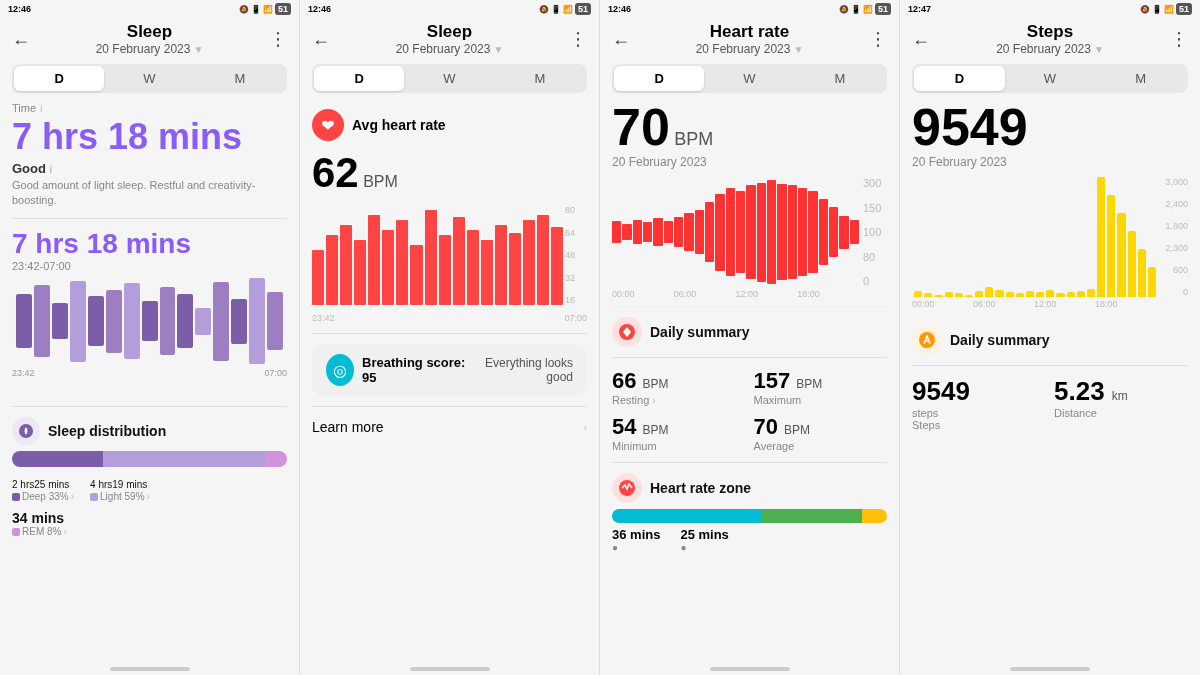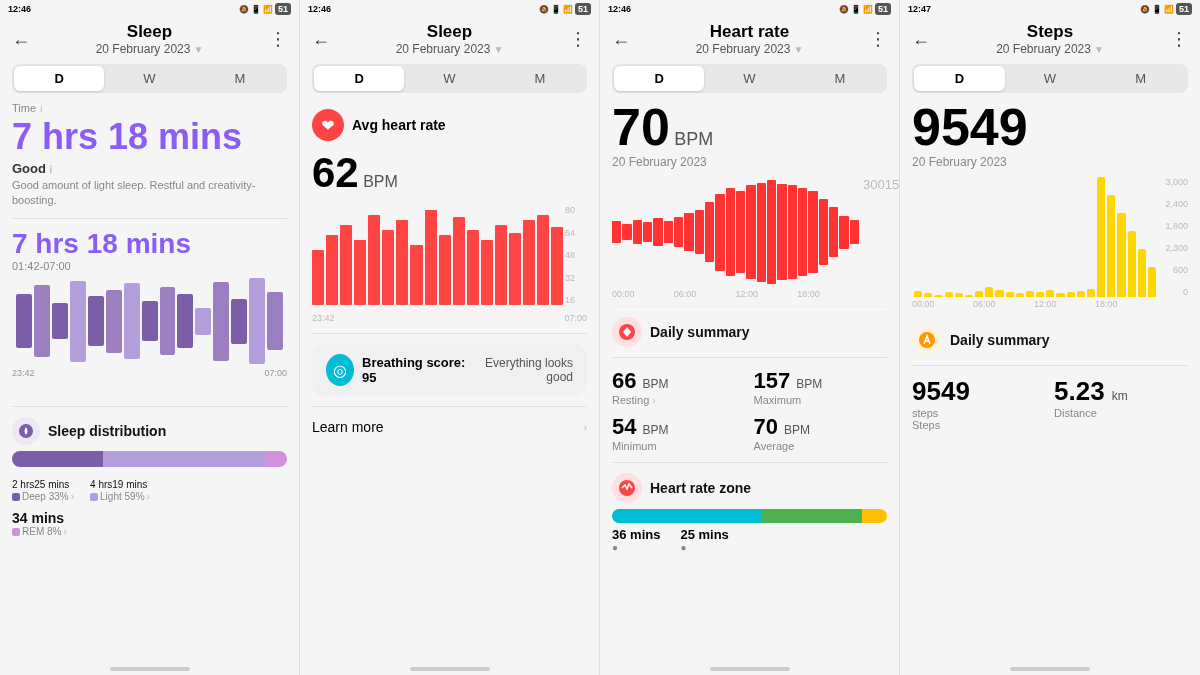--- a/index.html
+++ b/index.html
@@ -363,21 +363,21 @@
       <span>Time</span>
       <span class="info-icon">ℹ</span>
     </div>
     <div class="big-value">7 hrs 18 mins</div>
     <div class="good-label">
       <span>Good</span> <span class="info-icon">ℹ</span>
     </div>
     <div class="good-desc">Good amount of light sleep. Restful and creativity-boosting.</div>
     <div class="divider"></div>
     <div class="big-value" style="font-size:28px;">7 hrs 18 mins</div>
-    <div style="font-size:11px;color:#888;margin-bottom:4px;">01:42-07:00</div>
+    <div style="font-size:11px;color:#888;margin-bottom:4px;">23:42-07:00</div>
 
     <div class="sleep-chart-area">
       <div class="sleep-bars">
         <div class="sleep-bar" style="height:60%;background:#7b5ea7;"></div>
         <div class="sleep-bar" style="height:80%;background:#9c7fc0;"></div>
         <div class="sleep-bar" style="height:40%;background:#7b5ea7;"></div>
         <div class="sleep-bar" style="height:90%;background:#b39ddb;"></div>
         <div class="sleep-bar" style="height:55%;background:#7b5ea7;"></div>
         <div class="sleep-bar" style="height:70%;background:#9c7fc0;"></div>
         <div class="sleep-bar" style="height:85%;background:#b39ddb;"></div>
@@ -563,21 +563,21 @@
     <div class="tab">M</div>
   </div>
   <div class="content">
     <div>
       <span class="hr-main-value">70</span>
       <span class="hr-main-unit">BPM</span>
     </div>
     <div class="hr-date-sub">20 February 2023</div>
 
     <div class="hr-detail-chart" style="position:relative;height:130px;">
-      <div style="position:absolute;right:0;top:0;height:110px;width:24px;display:flex;flex-direction:row;justify-content:space-between;font-size:13px;color:#bbb;">
+      <div style="position:absolute;right:0;top:0;height:110px;width:24px;display:flex;flex-direction:column;justify-content:space-between;font-size:11px;color:#bbb;">
         <span>300</span>
         <span>150</span>
         <span>100</span>
         <span>80</span>
         <span>0</span>
       </div>
       <div style="display:flex;align-items:center;height:110px;gap:1px;padding-right:28px;">
         <div style="flex:1;background:#ff3333;height:20%;border-radius:1px;"></div>
         <div style="flex:1;background:#ff3333;height:15%;border-radius:1px;"></div>
         <div style="flex:1;background:#ff3333;height:22%;border-radius:1px;"></div>

